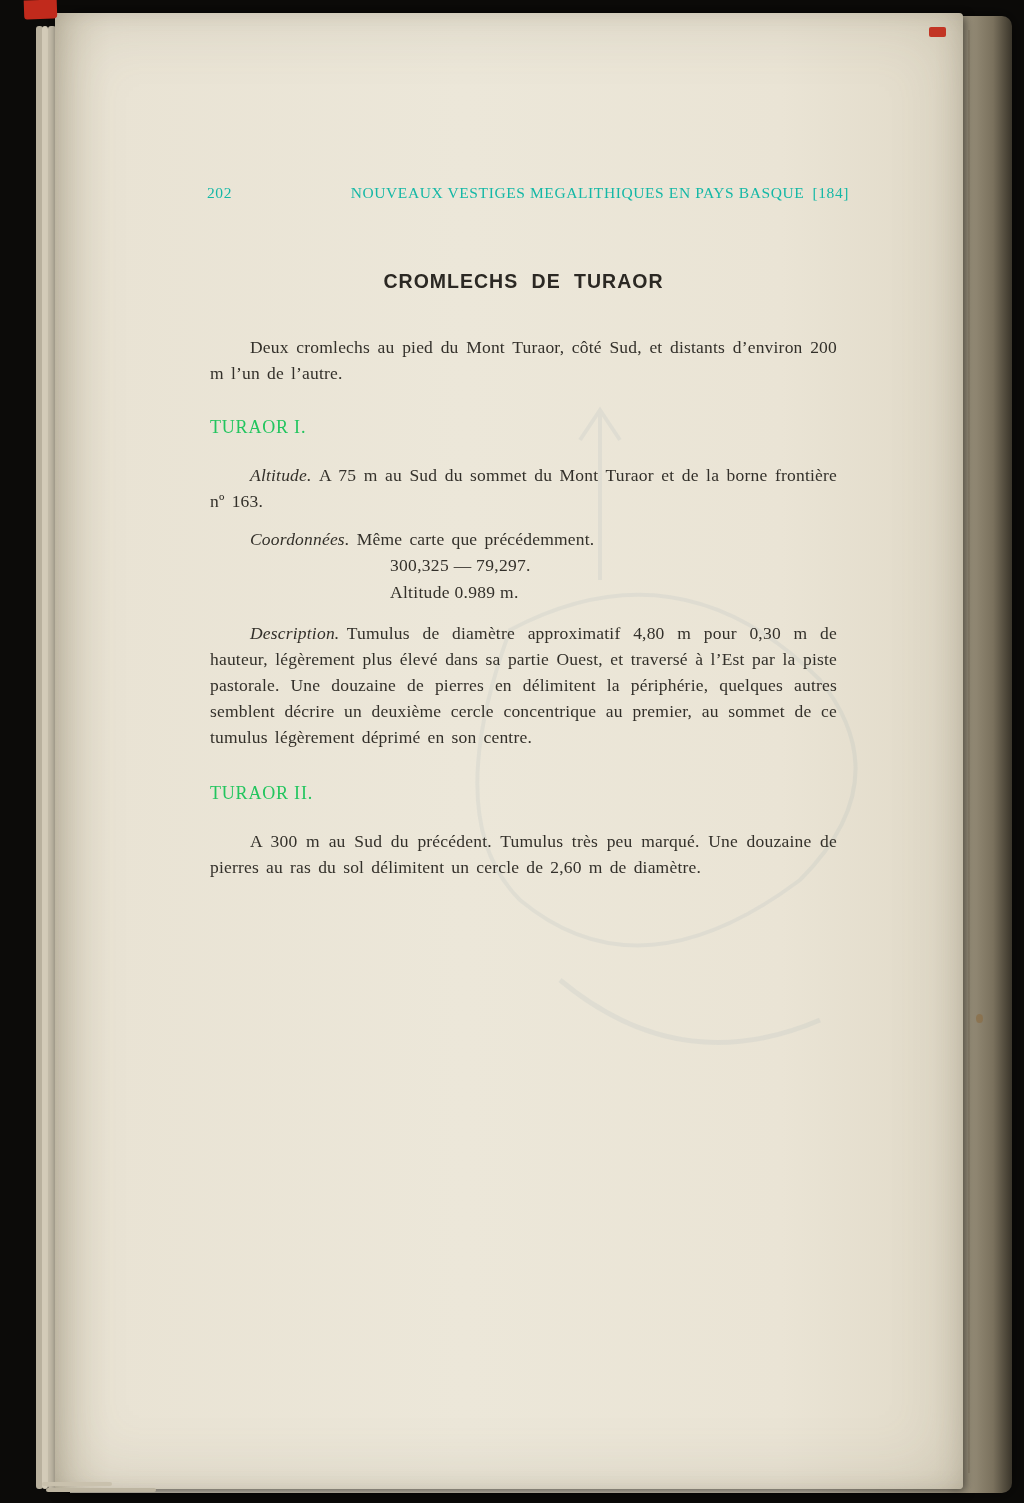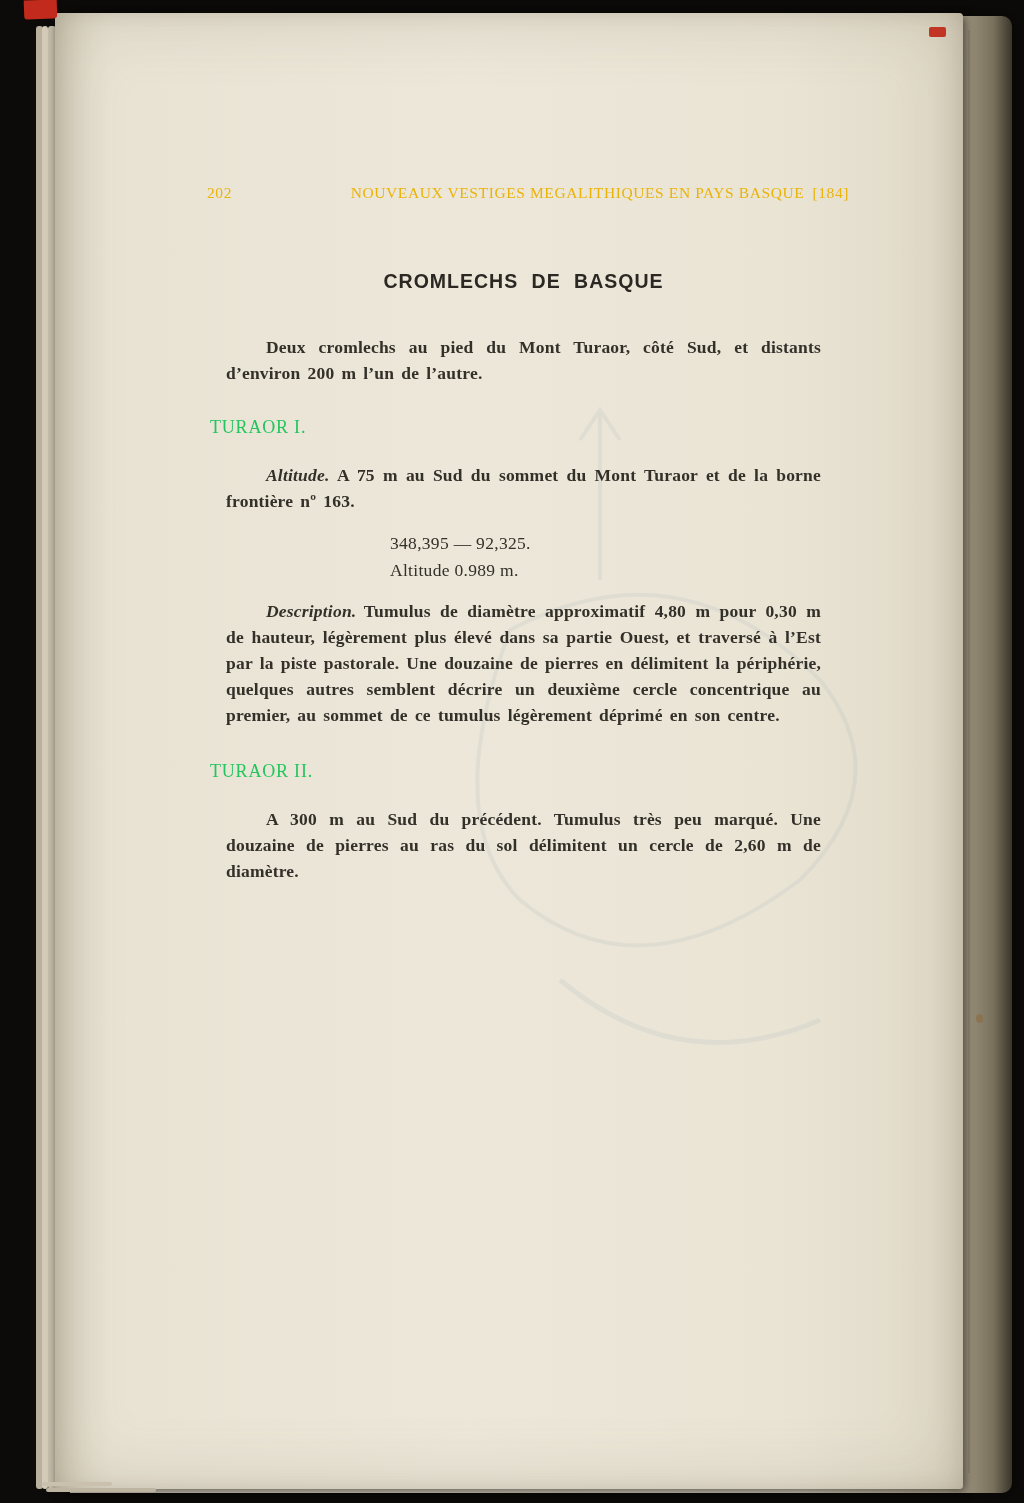--- a/index.html
+++ b/index.html
@@ -42,39 +42,39 @@
   .red-tl{left:24px;top:0;width:33px;height:19px;border-radius:0 0 4px 3px;transform:rotate(-2deg);}
   .red-tr{left:929px;top:27px;width:17px;height:10px;border-radius:2px;background:#c23524;}
   
   .ghost{position:absolute;opacity:.10;pointer-events:none;}
   .spot{position:absolute;left:976px;top:1014px;width:7px;height:9px;border-radius:50%;background:#8a6b42;opacity:.65;}
 
   
   .header-row{
     position:absolute;left:207px;top:184px;width:642px;
     display:flex;align-items:baseline;
-    font-size:15.5px;letter-spacing:.6px;color:#eab308;
+    font-size:15.5px;letter-spacing:.6px;color:#14b8a6;
   }
   .header-num{flex:0 0 auto;}
   .header-title{flex:1 1 auto;text-align:right;padding:0 8px;}
   .header-ref{flex:0 0 auto;}
 
   .text-col{
     position:absolute;left:210px;top:180px;width:627px;
     color:#33302a;font-size:17.5px;line-height:26px;
   }
   .doc-title{
     margin:88px 0 0 0;text-align:center;
     font-family:"Liberation Sans", sans-serif;
     font-weight:bold;font-size:19.5px;letter-spacing:1px;word-spacing:7px;
     color:#2b2823;
   }
   .para{
-    margin:16px;text-align:justify;text-align-last:left;
-    word-spacing:2.5px;letter-spacing:.2px;font-weight:bold;
+    margin:0;text-align:justify;text-align-last:left;
+    word-spacing:2.5px;letter-spacing:.2px;
   }
   .indent{text-indent:40px;}
   .intro{margin-top:40px;}
   .sec-heading{
     margin:28px 0 0 0;font-size:18px;font-weight:normal;
     letter-spacing:.8px;color:#22c55e;
   }
   .p-situation{margin-top:22px;}
   .p-coord{margin-top:12px;}
   .coord-line{margin:0 0 0 180px;line-height:27px;letter-spacing:.3px;}
@@ -111,29 +111,30 @@
   <div class="spot"></div>
 
   <div class="header-row">
     <span class="header-num">202</span>
     <span class="header-title">NOUVEAUX VESTIGES MEGALITHIQUES EN PAYS BASQUE</span>
     <span class="header-ref">[184]</span>
   </div>
 
   <div class="text-col">
 
-    <h1 class="doc-title">CROMLECHS DE BASQUE</h1>
+    <h1 class="doc-title">CROMLECHS DE TURAOR</h1>
 
     <p class="para indent intro">Deux cromlechs au pied du Mont Turaor, côté Sud, et distants d’environ 200 m l’un de l’autre.</p>
 
     <h2 class="sec-heading">TURAOR I.</h2>
 
     <p class="para indent p-situation"><span class="lead">Altitude.</span><span>A 75 m au Sud du sommet du Mont Turaor et de la borne frontière nº 163.</span></p>
 
-    <div class="coord-line">348,395 — 92,325.</div>
+    <p class="para indent p-coord"><span class="lead">Coordonnées.</span><span>Même carte que précédemment.</span></p>
+    <div class="coord-line">300,325 — 79,297.</div>
     <div class="coord-line">Altitude 0.989 m.</div>
 
     <p class="para indent p-desc"><span class="lead">Description.</span><span>Tumulus de diamètre approximatif 4,80 m pour 0,30 m de hauteur, légèrement plus élevé dans sa partie Ouest, et traversé à l’Est par la piste pastorale. Une douzaine de pierres en délimitent la périphérie, quelques autres semblent décrire un deuxième cercle concentrique au premier, au sommet de ce tumulus légèrement déprimé en son centre.</span></p>
 
     <h2 class="sec-heading sec2">TURAOR II.</h2>
 
     <p class="para indent p-last">A 300 m au Sud du précédent. Tumulus très peu marqué. Une douzaine de pierres au ras du sol délimitent un cercle de 2,60 m de diamètre.</p>
 
   </div>
 

